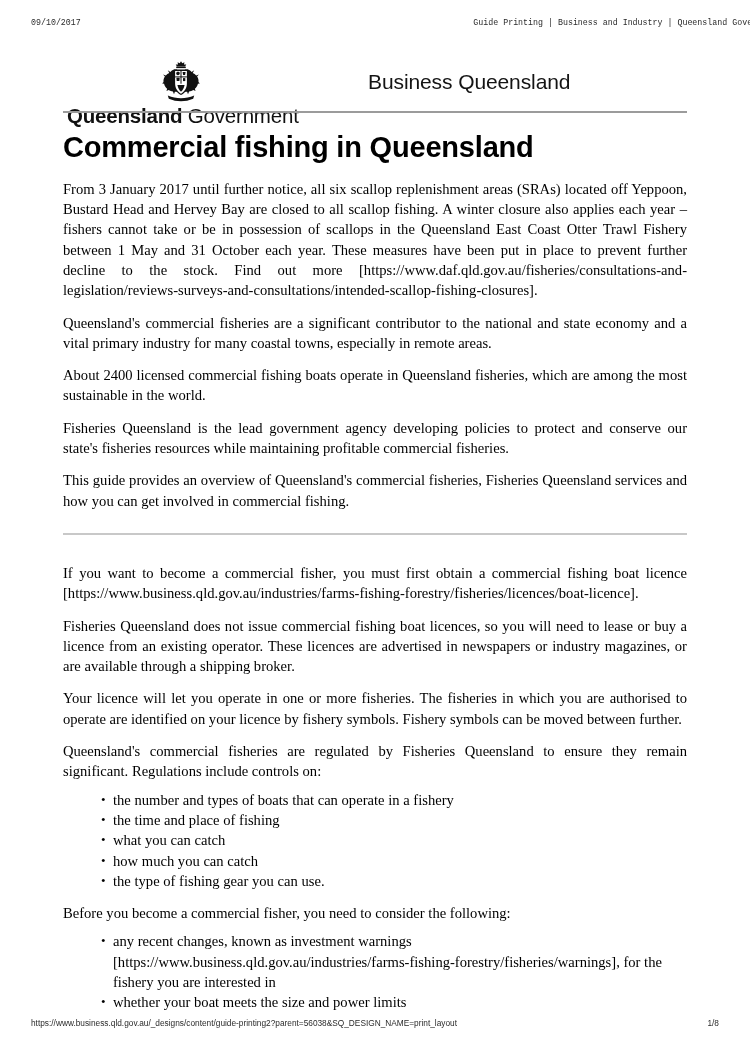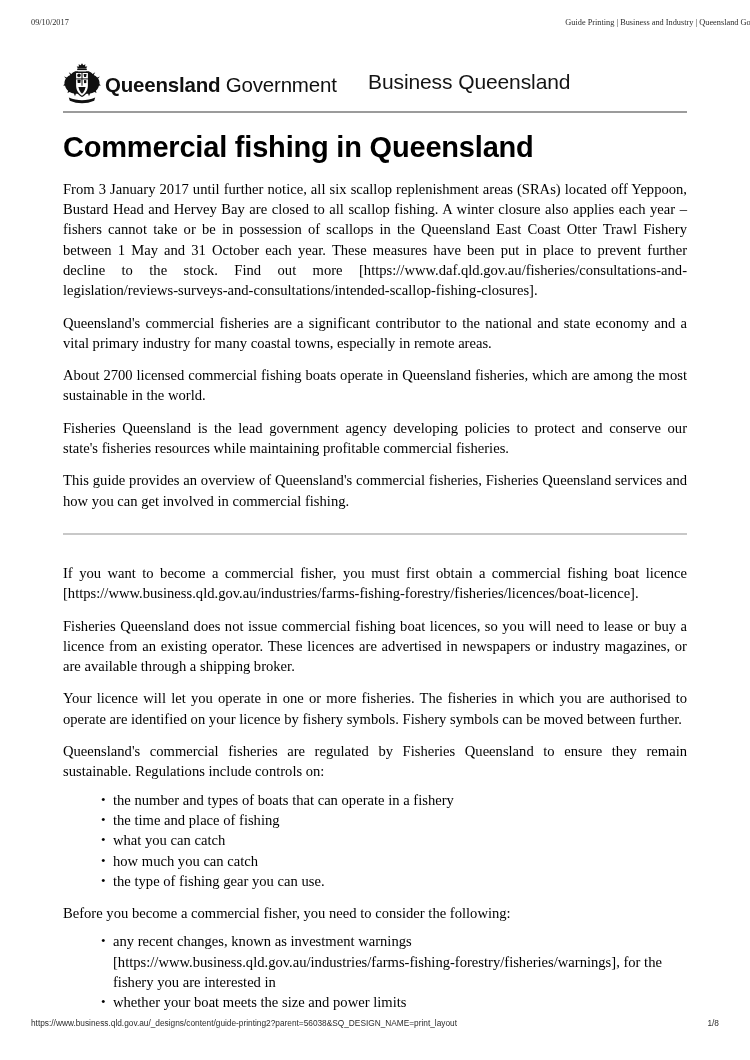--- a/index.html
+++ b/index.html
@@ -24,21 +24,21 @@
     padding: 0;
   }
 
   
   .print-header {
     position: absolute;
     top: 16px;
     left: 0;
     width: 621px;
     height: 14px;
-    font-family: Liberation Serif, serif;
+    font-family: Liberation Mono, monospace;
     font-size: 8.3px;
     color: #2b2b2b;
     line-height: 14px;
   }
   .print-header .ph-date {
     position: absolute;
     left: 31px;
     top: 0;
     white-space: nowrap;
   }
@@ -90,20 +90,21 @@
     position: relative;
     height: 53px;
   }
   .brand {
     position: absolute;
     left: 0;
     top: 0;
     display: flex;
     align-items: center;
     height: 50px;
+    flex-direction: column;
   }
   .coat-of-arms {
     width: 38px;
     height: 46px;
     display: block;
     flex: 0 0 auto;
   }
   .brand-text {
     font-family: "Liberation Sans", "DejaVu Sans", sans-serif;
     font-size: 20.5px;
@@ -258,40 +259,40 @@
     <div class="gap-title"></div>
 
     <h1 class="doc-title">Commercial fishing in Queensland</h1>
 
     <div class="gap-head-body"></div>
 
     <p class="para">From 3 January 2017 until further notice, all six scallop replenishment areas (SRAs) located off Yeppoon, Bustard Head and Hervey Bay are closed to all scallop fishing. A winter closure also applies each year – fishers cannot take or be in possession of scallops in the Queensland East Coast Otter Trawl Fishery between 1 May and 31 October each year. These measures have been put in place to prevent further decline to the stock. Find out more [https://www.daf.qld.gov.au/fisheries/consultations-and-legislation/reviews-surveys-and-consultations/intended-scallop-fishing-closures].</p>
     <div class="gap-para"></div>
     <p class="para">Queensland's commercial fisheries are a significant contributor to the national and state economy and a vital primary industry for many coastal towns, especially in remote areas.</p>
     <div class="gap-para"></div>
-    <p class="para">About 2700 licensed commercial fishing boats operate in Queensland fisheries, which are among the most sustainable in the world.</p>
+    <p class="para">About 2400 licensed commercial fishing boats operate in Queensland fisheries, which are among the most sustainable in the world.</p>
     <div class="gap-para"></div>
     <p class="para">Fisheries Queensland is the lead government agency developing policies to protect and conserve our state's fisheries resources while maintaining profitable commercial fisheries.</p>
     <div class="gap-para"></div>
     <p class="para">This guide provides an overview of Queensland's commercial fisheries, Fisheries Queensland services and how you can get involved in commercial fishing.</p>
 
     <div class="gap-rule-top"></div>
     <hr class="rule rule-light">
     <div class="gap-rule-bot"></div>
 
 
     <div class="gap-head-body"></div>
 
     <p class="para">If you want to become a commercial fisher, you must first obtain a commercial fishing boat licence [https://www.business.qld.gov.au/industries/farms-fishing-forestry/fisheries/licences/boat-licence].</p>
     <div class="gap-para"></div>
     <p class="para">Fisheries Queensland does not issue commercial fishing boat licences, so you will need to lease or buy a licence from an existing operator. These licences are advertised in newspapers or industry magazines, or are available through a shipping broker.</p>
     <div class="gap-para"></div>
     <p class="para">Your licence will let you operate in one or more fisheries. The fisheries in which you are authorised to operate are identified on your licence by fishery symbols. Fishery symbols can be moved between further.</p>
     <div class="gap-para"></div>
-    <p class="para">Queensland's commercial fisheries are regulated by Fisheries Queensland to ensure they remain sustainable. Regulations include controls on:</p>
+    <p class="para">Queensland's commercial fisheries are regulated by Fisheries Queensland to ensure they remain significant. Regulations include controls on:</p>
 
     <div class="gap-list"></div>
 
     <ul class="bullets">
       <li>the number and types of boats that can operate in a fishery</li>
       <li>the time and place of fishing</li>
       <li>what you can catch</li>
       <li>how much you can catch</li>
       <li>the type of fishing gear you can use.</li>
     </ul>

